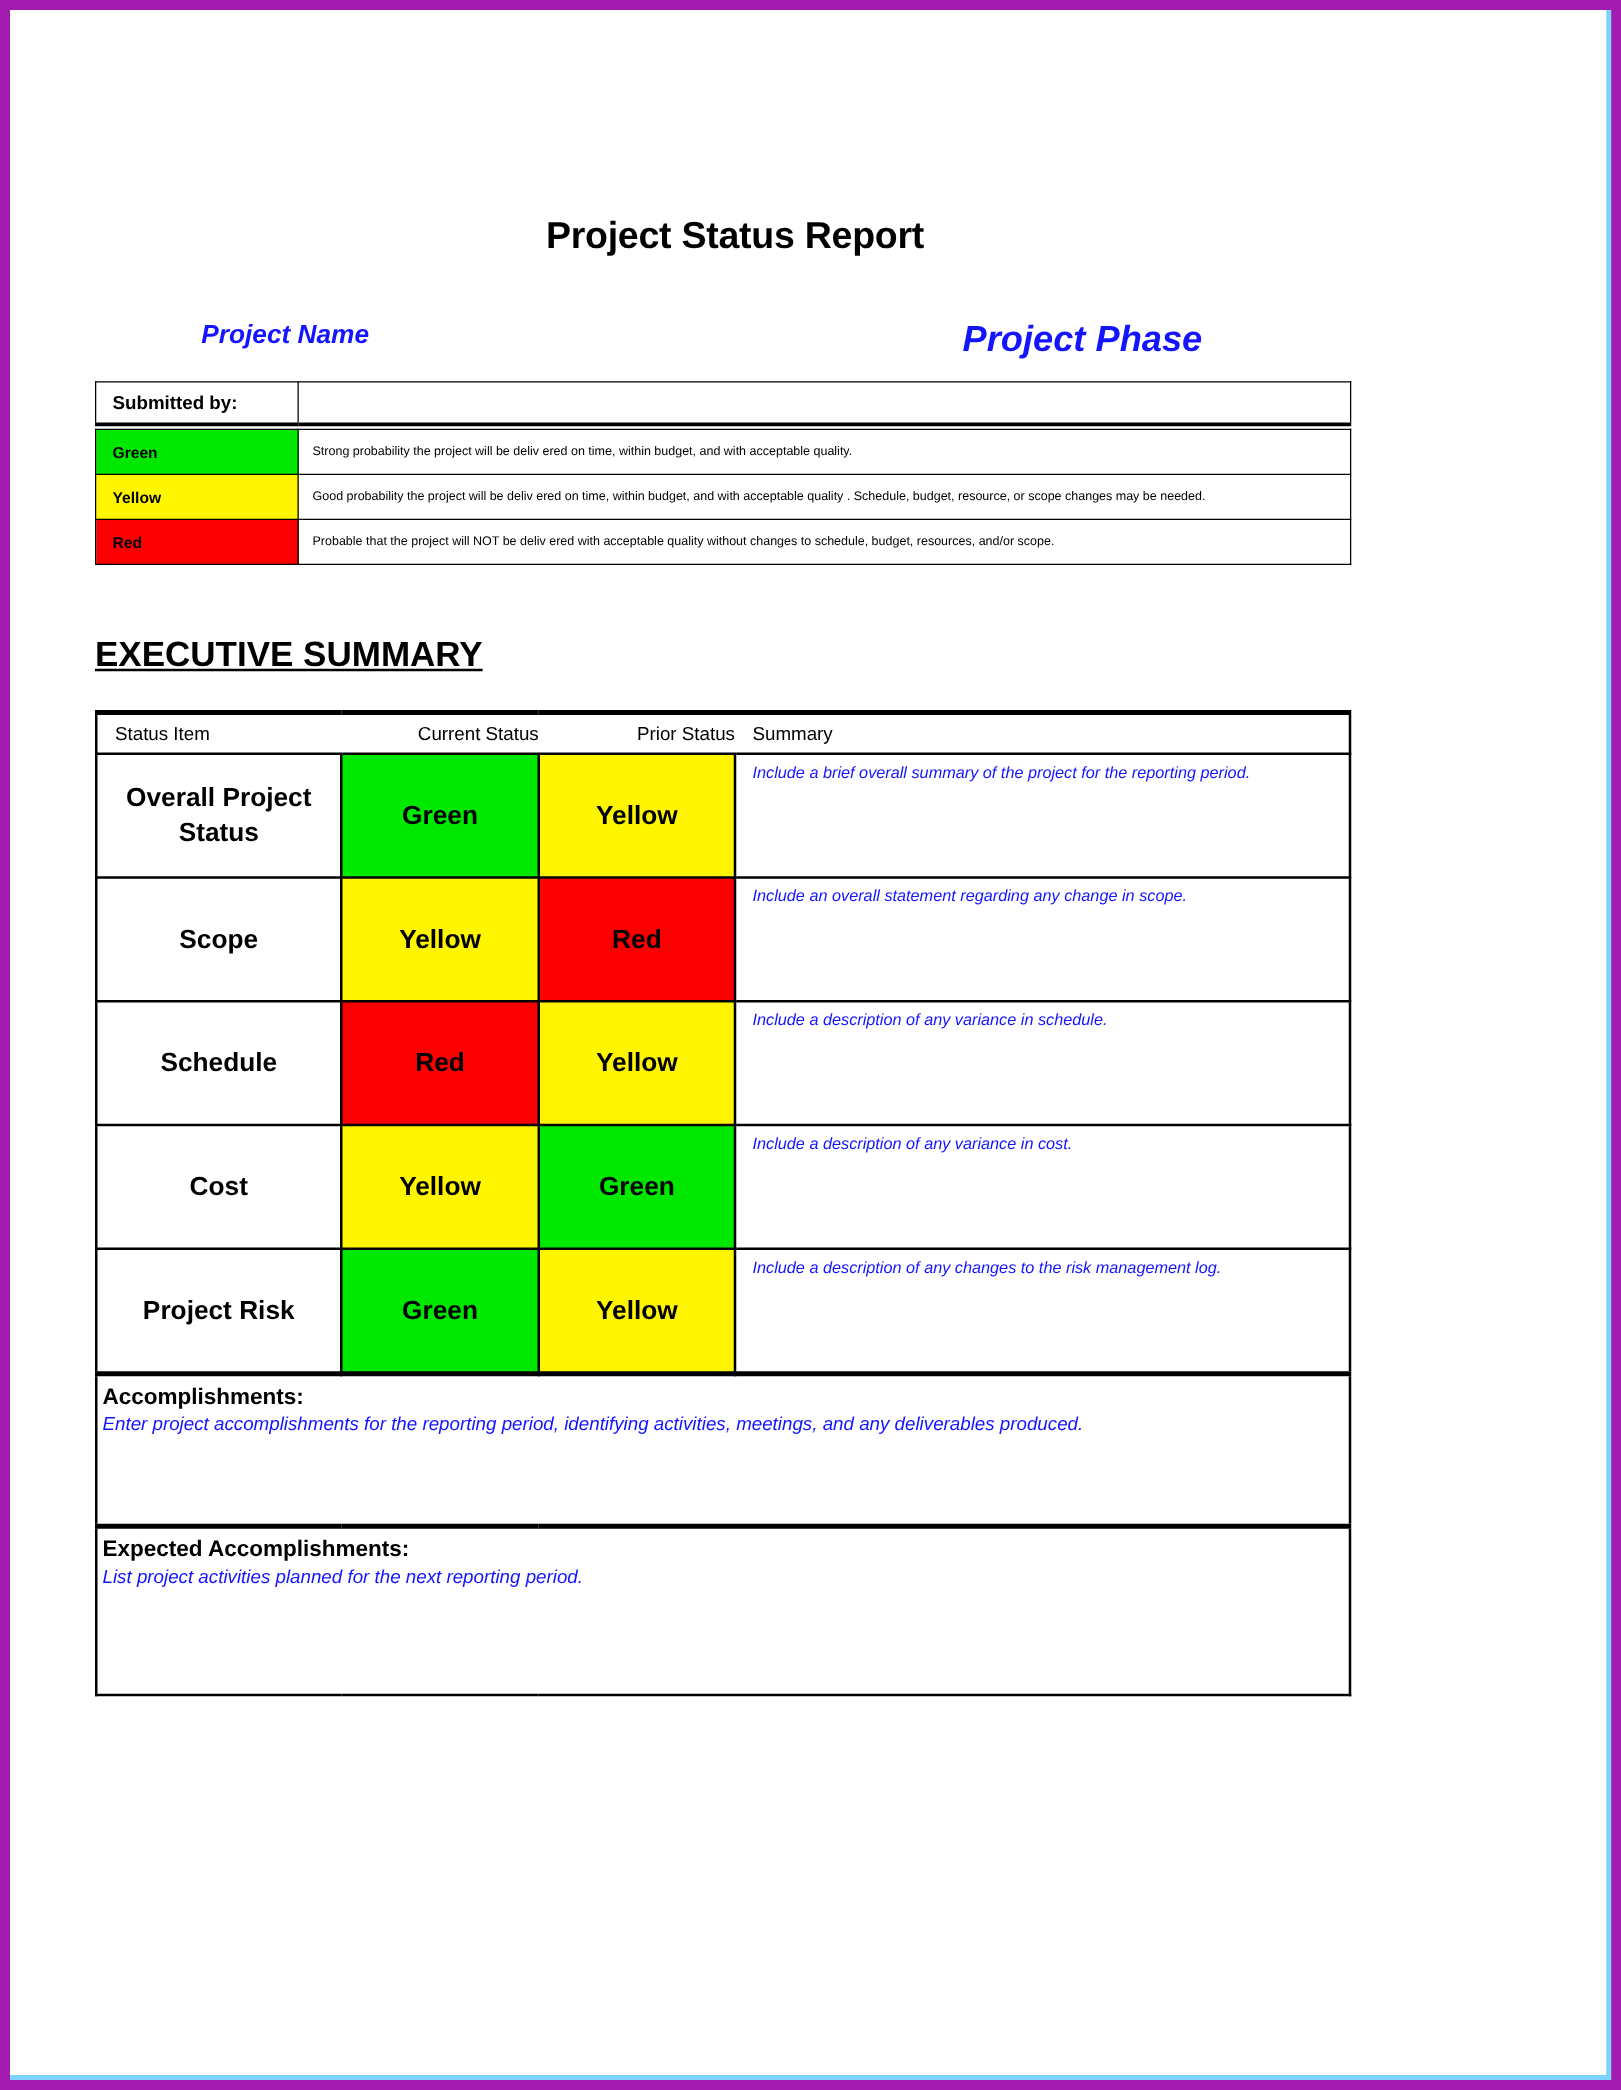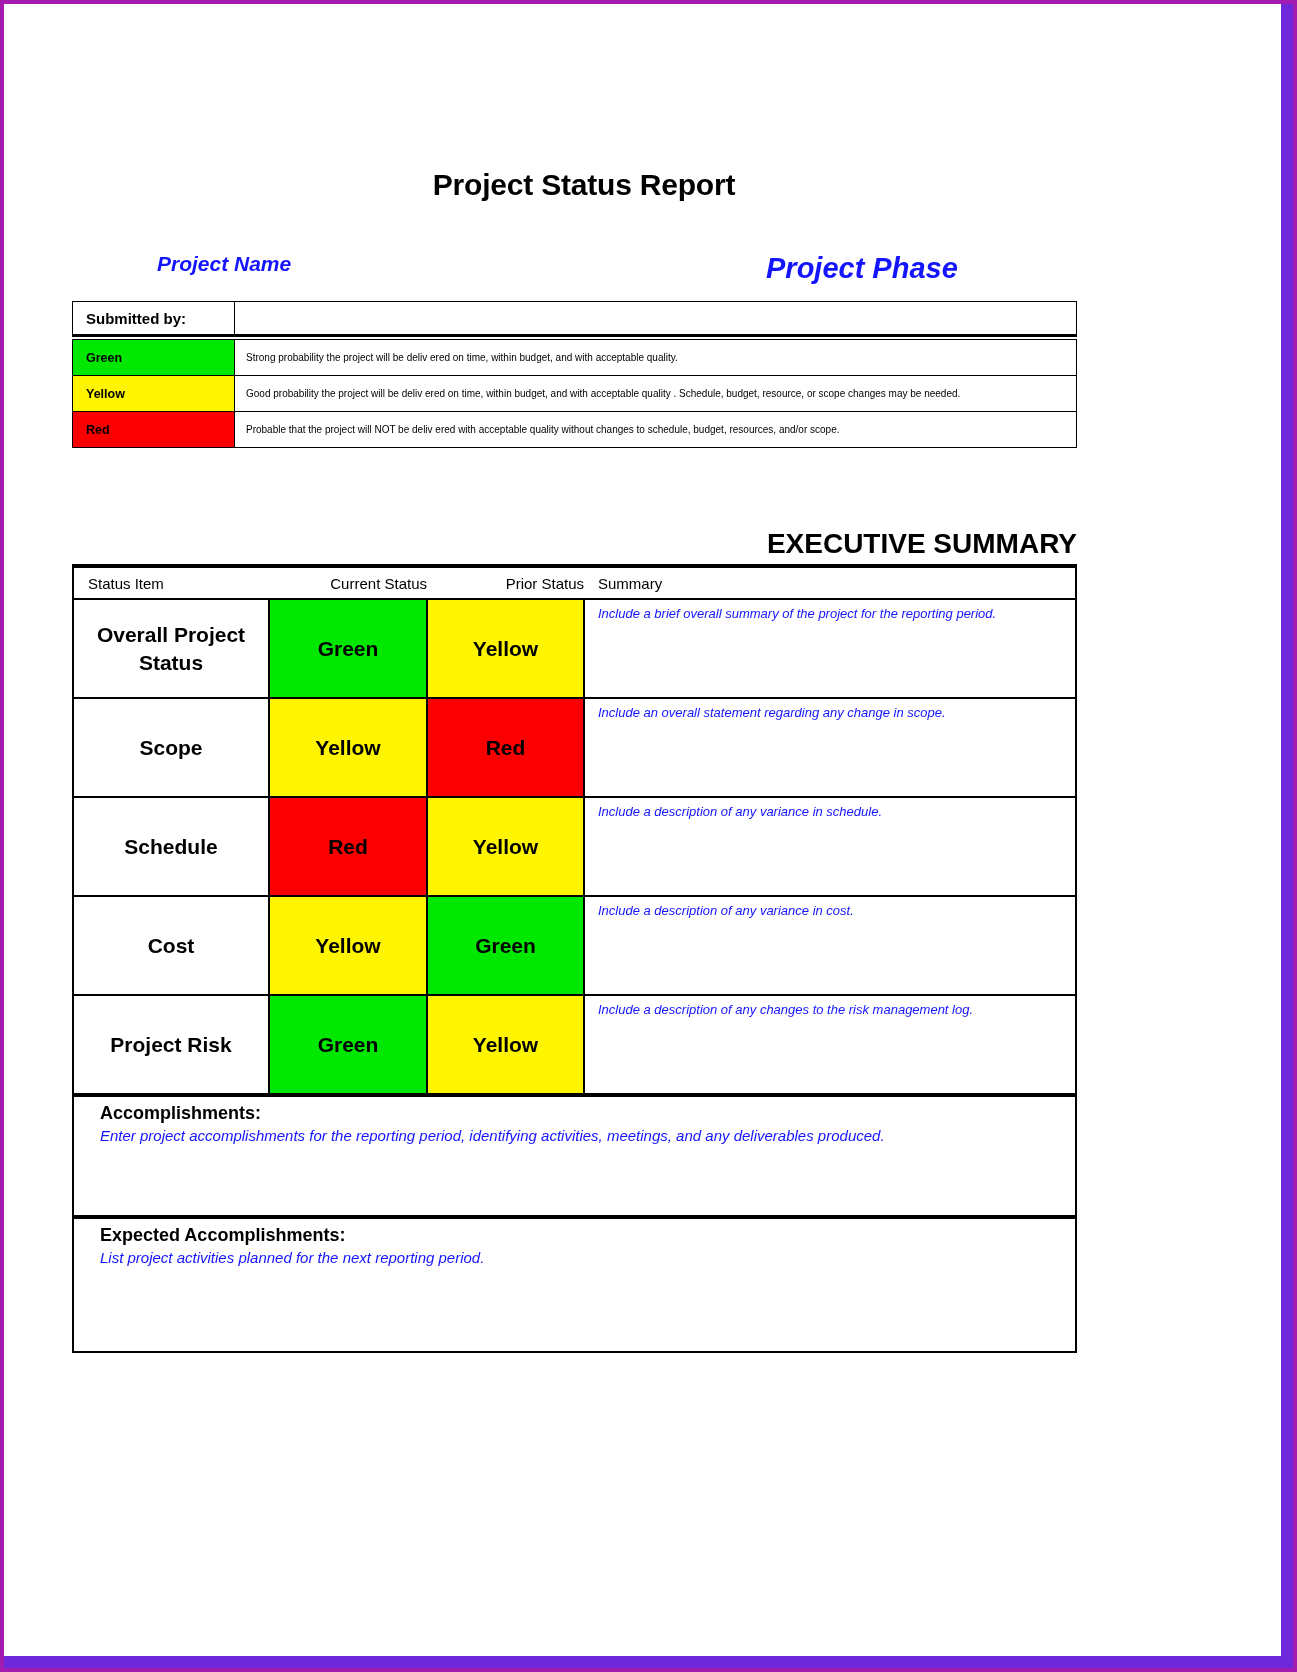--- a/index.html
+++ b/index.html
@@ -11,22 +11,22 @@
     height: 1672px;
     background: #ffffff;
     font-family: "Liberation Sans", sans-serif;
     overflow: hidden;
   }
   #page {
     position: relative;
     width: 1297px;
     height: 1672px;
     box-sizing: border-box;
-    border: 4px solid #a21caf;
-    background: #6d28d9;
+    border: 8px solid #a21caf;
+    background: #7dd3fc;
   }
   #sheet {
     position: absolute;
     left: 0;
     top: 0;
     width: 1277px;
     height: 1652px;
     background: #ffffff;
   }
 
@@ -118,26 +118,27 @@
     font-size: 10px;
     color: #000000;
     line-height: 1.38;
     padding: 5px 8px 5px 11px;
   }
 
   
   .exec-title {
     position: absolute;
     left: 68px;
-    top: 524px;
+    top: 500px;
     width: 1005px;
-    text-align: right;
+    text-align: left;
     font-size: 28px;
     font-weight: bold;
     color: #000000;
+    text-decoration: underline;
   }
 
   .exec-table {
     position: absolute;
     left: 68px;
     top: 560px;
     width: 1005px;
     border-collapse: collapse;
     table-layout: fixed;
     border-top: 4px solid #000000;
@@ -188,21 +189,21 @@
   td.summary-cell {
     vertical-align: top;
     font-size: 13px;
     font-style: italic;
     color: #1414ff;
     line-height: 1.28;
     padding: 6px 10px 4px 13px;
   }
 
   td.notes-cell {
-    padding: 6px 10px 8px 26px;
+    padding: 6px 10px 8px 4px;
     vertical-align: top;
     border-top: 4px solid #000000;
   }
   .notes-head {
     font-size: 18px;
     font-weight: bold;
     color: #000000;
     padding-bottom: 2px;
   }
   .notes-body {

